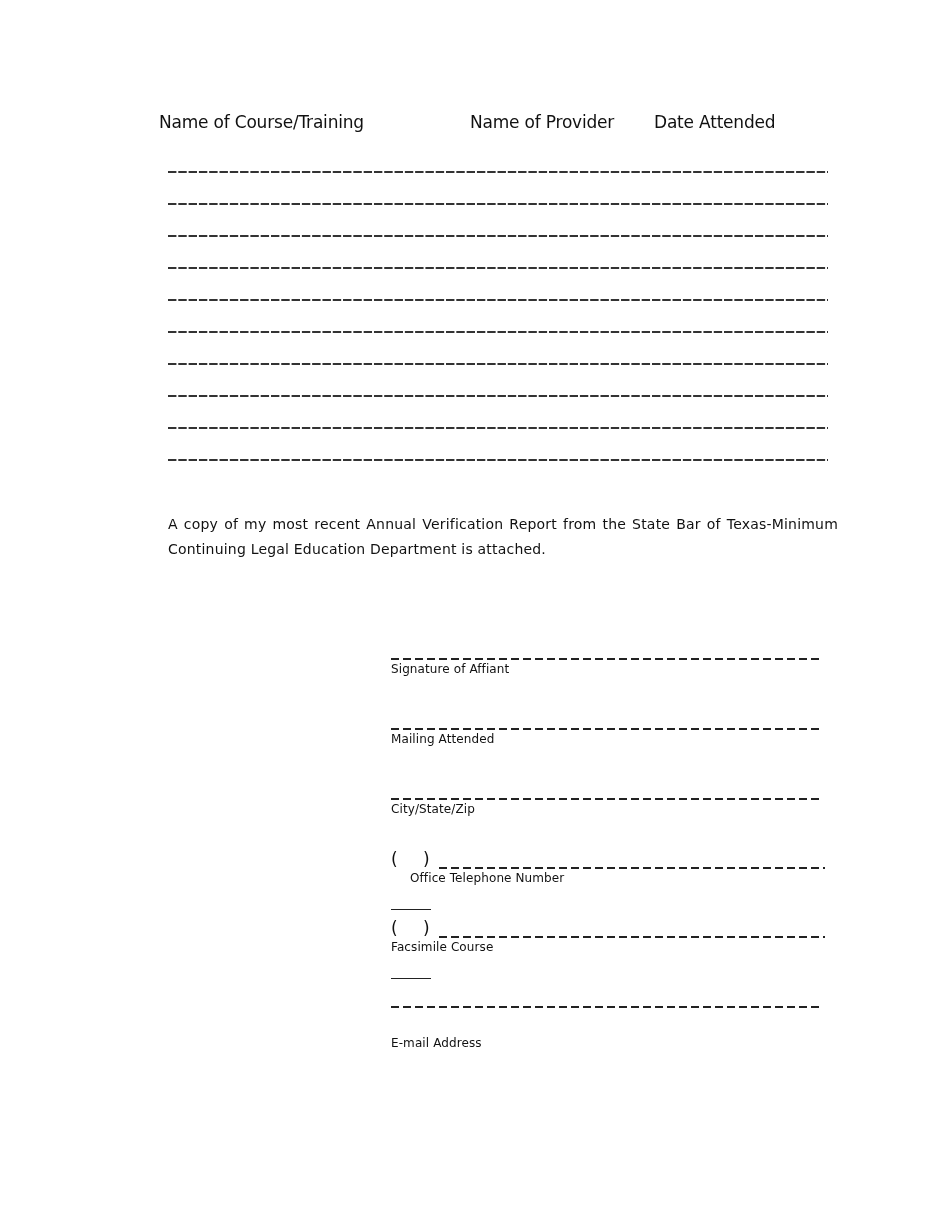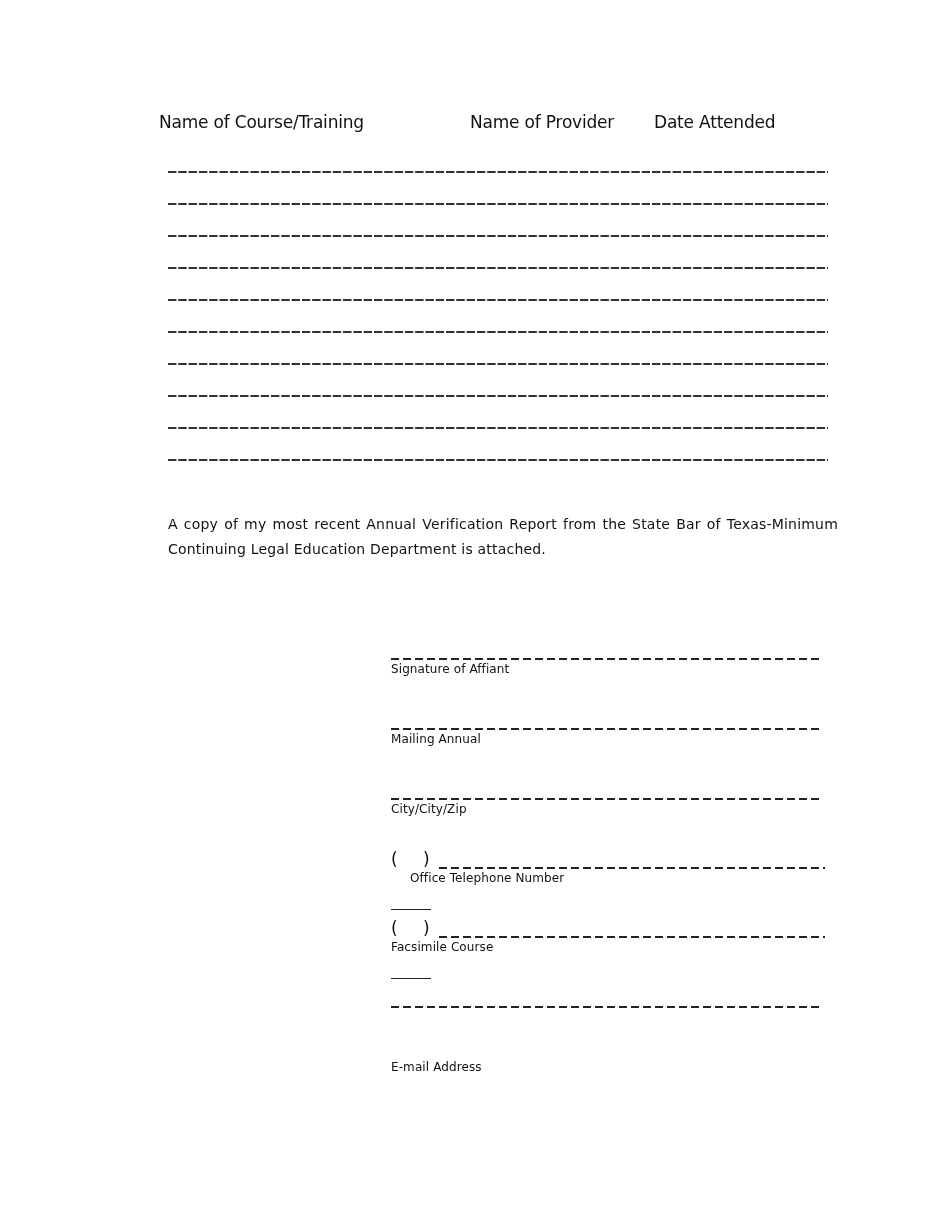--- a/index.html
+++ b/index.html
@@ -105,34 +105,34 @@
   <div class="dash-line" style="top:459px;"></div>
 
   <div class="statement">A copy of my most recent Annual Verification Report from the State Bar of Texas-Minimum Continuing Legal Education Department is attached.</div>
 
   <div class="sig-block" style="top:0;">
 
     <div class="sig-line" style="top:658px;"></div>
     <div class="sig-label" style="top:662px;">Signature of Affiant</div>
 
     <div class="sig-line" style="top:728px;"></div>
-    <div class="sig-label" style="top:732px;">Mailing Annual</div>
+    <div class="sig-label" style="top:732px;">Mailing Attended</div>
 
     <div class="sig-line" style="top:798px;"></div>
-    <div class="sig-label" style="top:802px;">City/City/Zip</div>
+    <div class="sig-label" style="top:802px;">City/State/Zip</div>
 
     <div class="paren" style="top:849px;">
       <span class="l">(</span><span class="r">)</span>
     </div>
     <div class="sig-line phone" style="top:867px;"></div>
     <div class="sig-label" style="top:871px;margin-left:19px;">Office Telephone Number</div>
 
     <div class="paren" style="top:918px;">
       <span class="l">(</span><span class="r">)</span>
     </div>
     <div class="sig-line phone" style="top:936px;"></div>
     <div class="sig-label" style="top:940px;">Facsimile Course</div>
 
     <div class="sig-line" style="top:1006px;"></div>
-    <div class="sig-label" style="top:1060px;">E-mail Address</div>
+    <div class="sig-label" style="top:1036px;">E-mail Address</div>
   </div>
 
 </div>
 
 </body></html>

